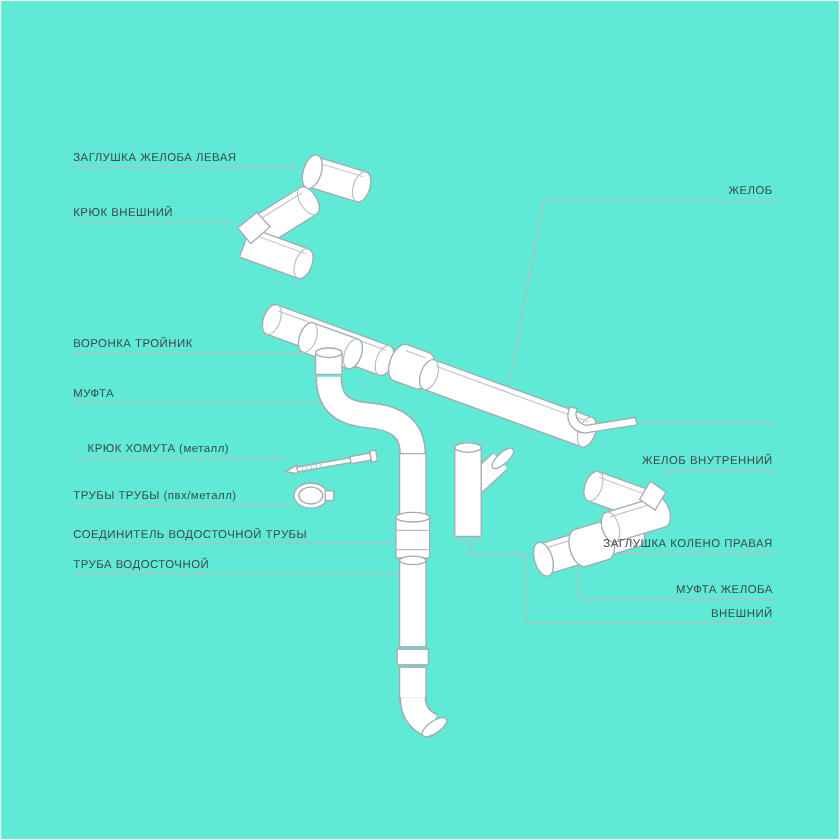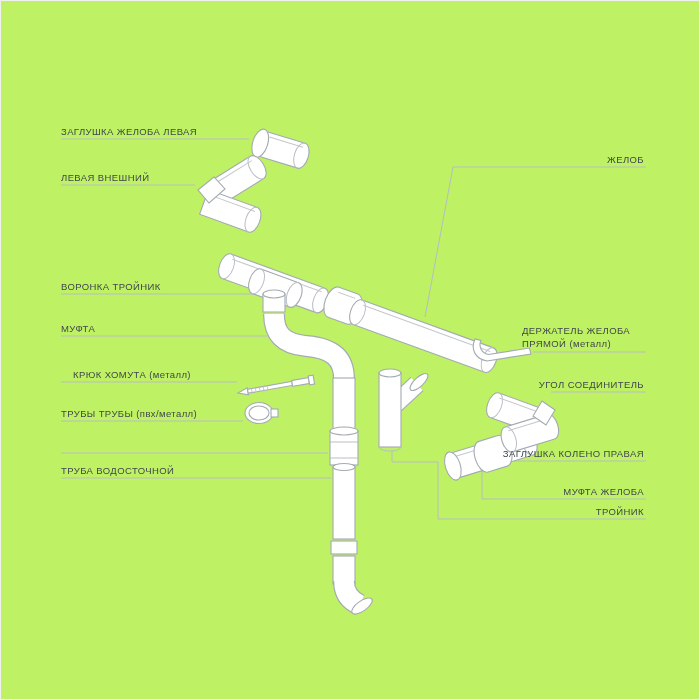--- a/index.html
+++ b/index.html
@@ -1,26 +1,26 @@
 <!DOCTYPE html>
 <html><head>
 <meta charset="utf-8">
 <style>
   html,body{margin:0;padding:0;background:#fff;}
   .stage{
-    position:relative;width:700px;height:700px;background:#bef264;
+    position:relative;width:700px;height:700px;background:#5eead4;
     border:1px solid #f0f0f0;box-sizing:border-box;overflow:hidden;
     font-family:"Liberation Sans",sans-serif;
   }
   svg{position:absolute;left:0;top:0;}
   .lbl{
     position:absolute;font-size:9.5px;letter-spacing:.4px;color:#41464c;
     white-space:nowrap;line-height:1.35;
   }
-  .lbl.right{text-align:left;}
+  .lbl.right{text-align:center;}
   .lbl.wrap{white-space:normal;width:122px;}
   
   .leaders path{stroke:#b7bcc2;stroke-width:1;fill:none;}
   .part{fill:#ffffff;stroke:#a3aab1;stroke-width:1.1;}
   .inner{fill:none;stroke:#b9bfc5;stroke-width:1;}
   .rim{stroke:#c3c8cd;stroke-width:1;}
   .tube-o{fill:none;stroke:#a3aab1;stroke-width:22;}
   .tube-i{fill:none;stroke:#ffffff;stroke-width:19.6;}
   .tube-o2{fill:none;stroke:#a3aab1;stroke-width:19;}
   .tube-i2{fill:none;stroke:#ffffff;stroke-width:16.8;}
@@ -171,26 +171,26 @@
       <g transform="translate(504,426) rotate(-17)">
         <path class="part" d="M0,0 H44 a7,13 0 0 1 0,26 H0 a7,13 0 0 1 0,-26 Z"></path>
         <path class="inner" d="M0,0 a7,13 0 0 1 0,26"></path>
         <line class="rim" x1="2" y1="4.5" x2="42" y2="4.5"></line>
       </g>
       <path class="part" d="M541,400 l13,9 -9,15 -13,-9 z"></path>
     </g>
   </svg>
 
   <div class="lbl" style="left:60px;top:125px">ЗАГЛУШКА ЖЕЛОБА ЛЕВАЯ</div>
-  <div class="lbl" style="left:60px;top:171px">ЛЕВАЯ ВНЕШНИЙ</div>
+  <div class="lbl" style="left:60px;top:171px">КРЮК ВНЕШНИЙ</div>
   <div class="lbl" style="left:60px;top:280px">ВОРОНКА ТРОЙНИК</div>
   <div class="lbl" style="left:60px;top:322px">МУФТА</div>
   <div class="lbl" style="left:72px;top:368px">КРЮК ХОМУТА (металл)</div>
   <div class="lbl" style="left:60px;top:407px">ТРУБЫ ТРУБЫ (пвх/металл)</div>
+  <div class="lbl" style="left:60px;top:439px">СОЕДИНИТЕЛЬ ВОДОСТОЧНОЙ ТРУБЫ</div>
   <div class="lbl" style="left:60px;top:464px">ТРУБА ВОДОСТОЧНОЙ</div>
 
   <div class="lbl right" style="right:55px;top:153px">ЖЕЛОБ</div>
-  <div class="lbl right wrap" style="right:55px;top:324px">ДЕРЖАТЕЛЬ ЖЕЛОБА ПРЯМОЙ (металл)</div>
-  <div class="lbl right" style="right:55px;top:378px">УГОЛ СОЕДИНИТЕЛЬ</div>
+  <div class="lbl right" style="right:55px;top:378px">ЖЕЛОБ ВНУТРЕННИЙ</div>
   <div class="lbl right" style="right:55px;top:447px">ЗАГЛУШКА КОЛЕНО ПРАВАЯ</div>
   <div class="lbl right" style="right:55px;top:485px">МУФТА ЖЕЛОБА</div>
-  <div class="lbl right" style="right:55px;top:505px">ТРОЙНИК</div>
+  <div class="lbl right" style="right:55px;top:505px">ВНЕШНИЙ</div>
 </div>
 
 </body></html>

